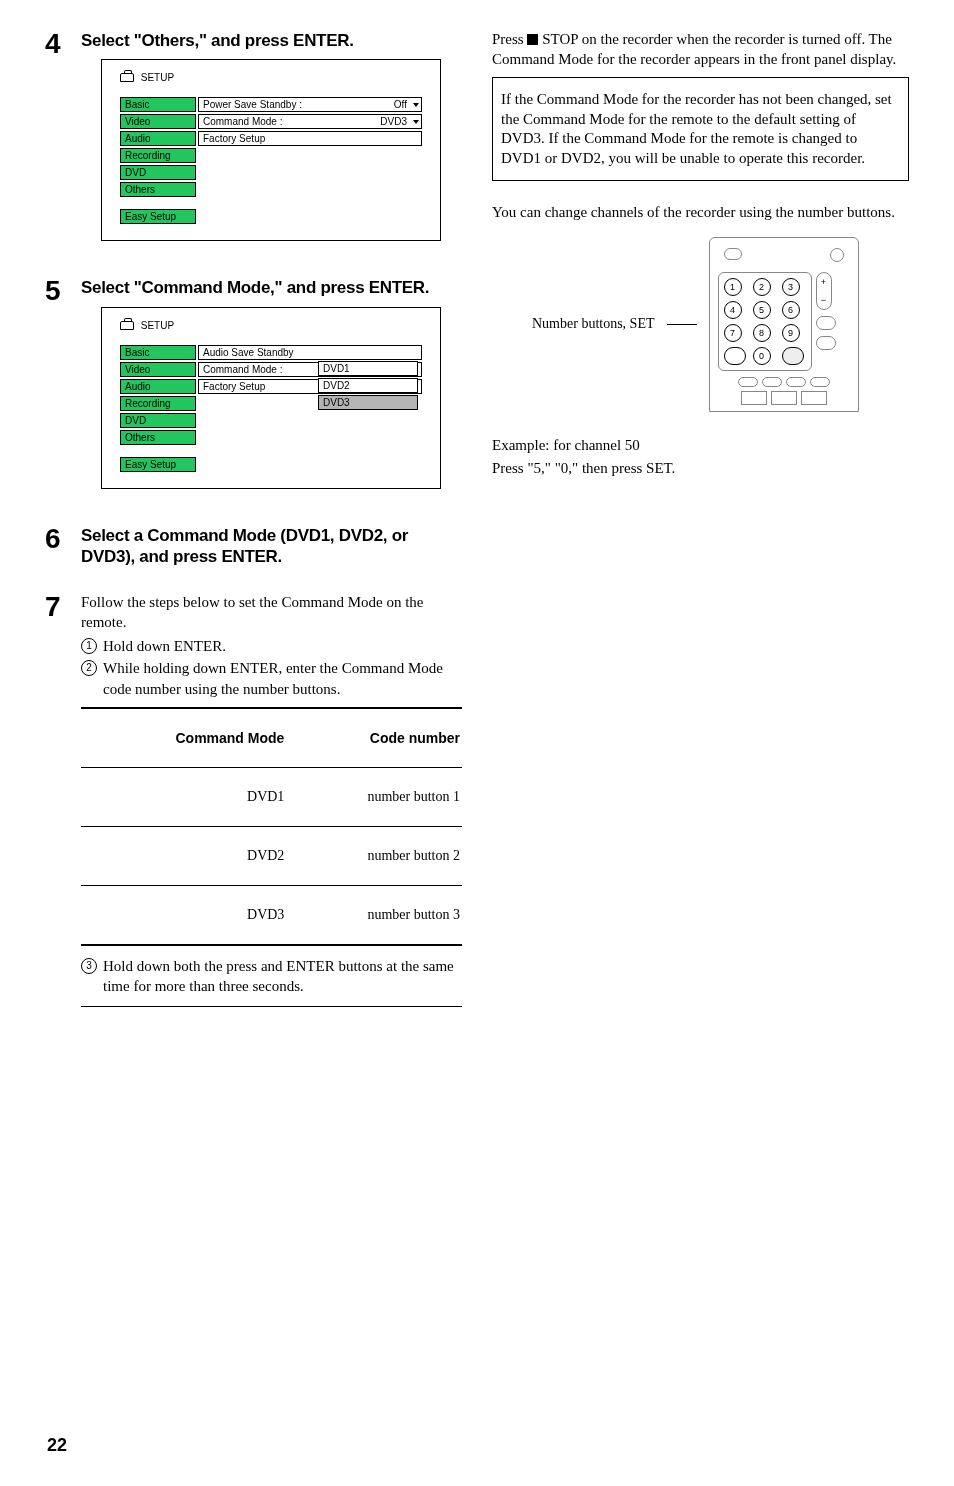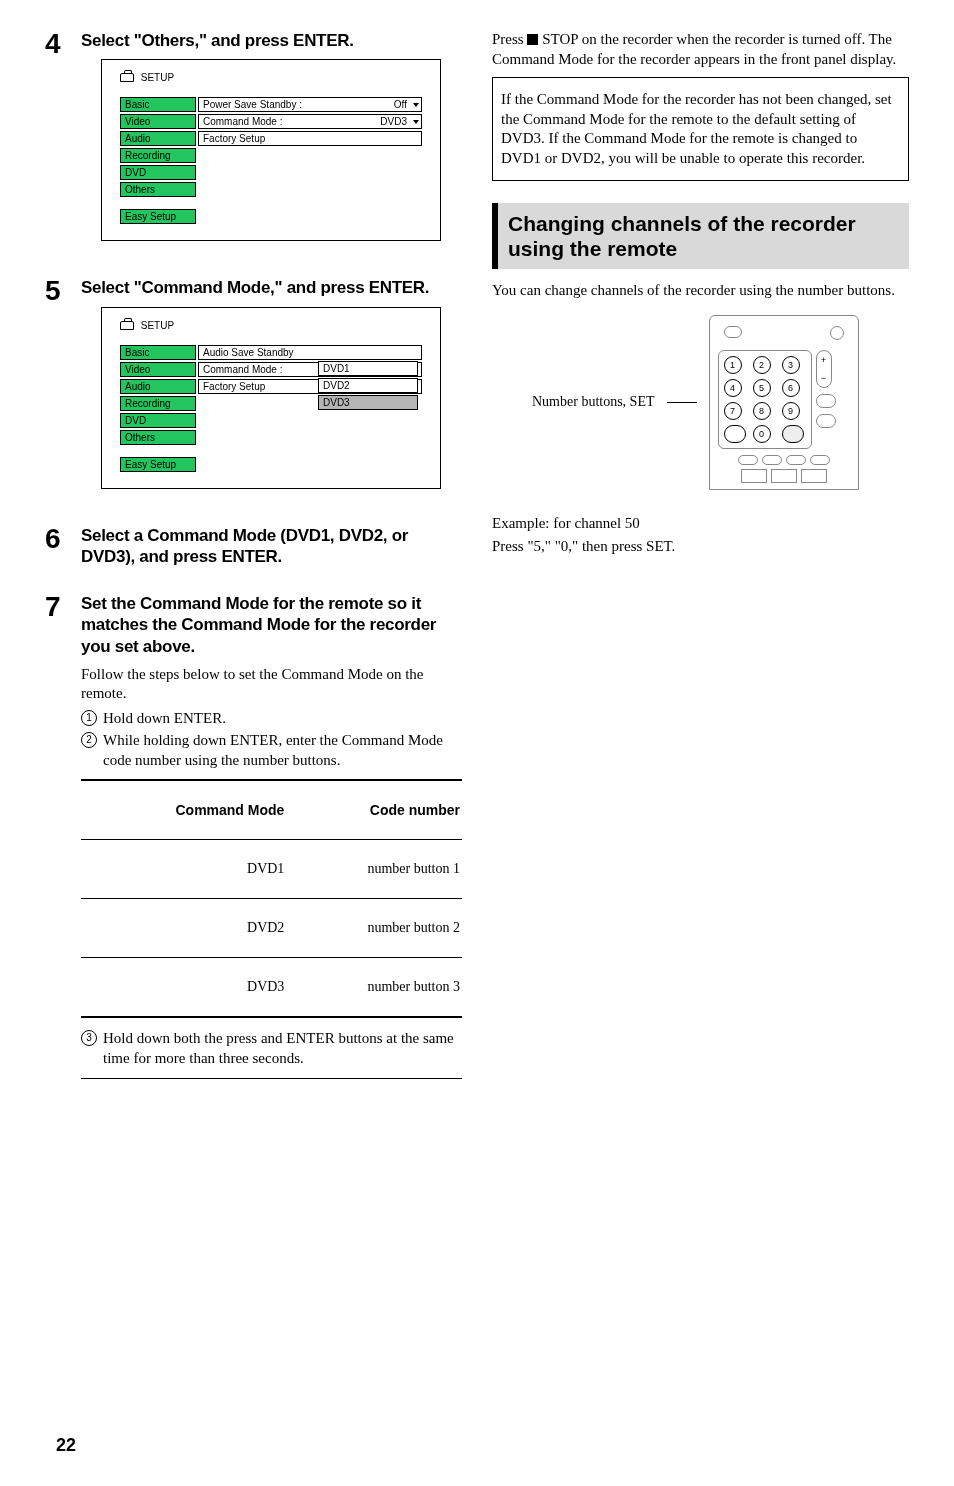--- a/index.html
+++ b/index.html
@@ -230,21 +230,21 @@
   .side-btn { width: 16px; height: 38px; border: 1px solid #888; border-radius: 8px; font-size:9px; text-align:center; line-height:18px;}
   .side-small { width: 20px; height: 14px; border: 1px solid #888; border-radius: 7px; }
   .row-pills { display: flex; gap: 4px; justify-content: center; margin-top: 6px;}
   .pill { width: 20px; height: 10px; border: 1px solid #888; border-radius: 5px; }
   .row-rects { display: flex; gap: 4px; justify-content: center; margin-top: 4px;}
   .rect { width: 26px; height: 14px; border: 1px solid #888; }
 
   .page-num {
     position: absolute;
     bottom: 30px;
-    left: 56px;
+    left: 47px;
     font-family: Arial, sans-serif;
     font-weight: bold;
     font-size: 18px;
   }
 
   .hr-thick { border: none; border-top: 1.5px solid #000; margin: 10px 0 0 0; }
 </style>
 </head>
 <body>
 
@@ -335,21 +335,20 @@
     <div class="step">
       <div class="step-num">6</div>
       <div class="step-body">
         <div class="step-title">Select a Command Mode (DVD1, DVD2, or DVD3), and press ENTER.</div>
       </div>
     </div>
 
     <div class="step">
       <div class="step-num">7</div>
       <div class="step-body">
-        <div class="step-title">Set the Command Mode for the remote so it matches the Command Mode for the recorder you set above.</div>
         <div class="body-text">Follow the steps below to set the Command Mode on the remote.</div>
         <div class="circled-line">
           <span class="circled-num">1</span>
           <span class="circled-text">Hold down ENTER.</span>
         </div>
         <div class="circled-line">
           <span class="circled-num">2</span>
           <span class="circled-text">While holding down ENTER, enter the Command Mode code number using the number buttons.</span>
         </div>
 
@@ -383,21 +382,20 @@
     </div>
 
   </div>
 
   <div class="col-right">
     <div class="body-text">
       <span>Press </span><span class="stop-sq"></span><span> STOP on the recorder when the recorder is turned off. The Command Mode for the recorder appears in the front panel display.</span>
     </div>
     <div class="note-box">If the Command Mode for the recorder has not been changed, set the Command Mode for the remote to the default setting of DVD3. If the Command Mode for the remote is changed to DVD1 or DVD2, you will be unable to operate this recorder.</div>
 
-    <div class="section-bar">Changing channels of the recorder using the remote</div>
     <div class="body-text">You can change channels of the recorder using the number buttons.</div>
 
     <div class="remote-wrap">
       <div class="remote-label">Number buttons, SET</div>
       <div class="remote-pointer"></div>
       <div class="remote">
         <div class="remote-top">
           <span class="eject-btn"></span>
           <span class="pwr-circle"></span>
         </div>

